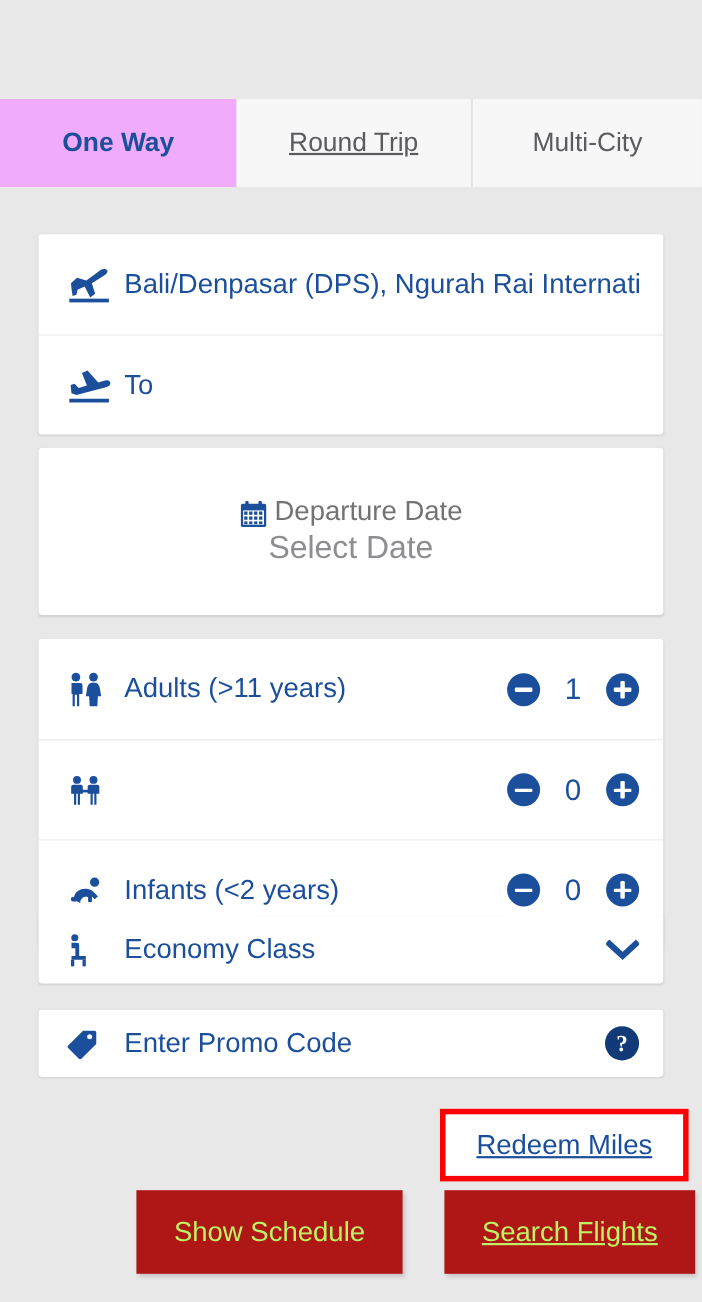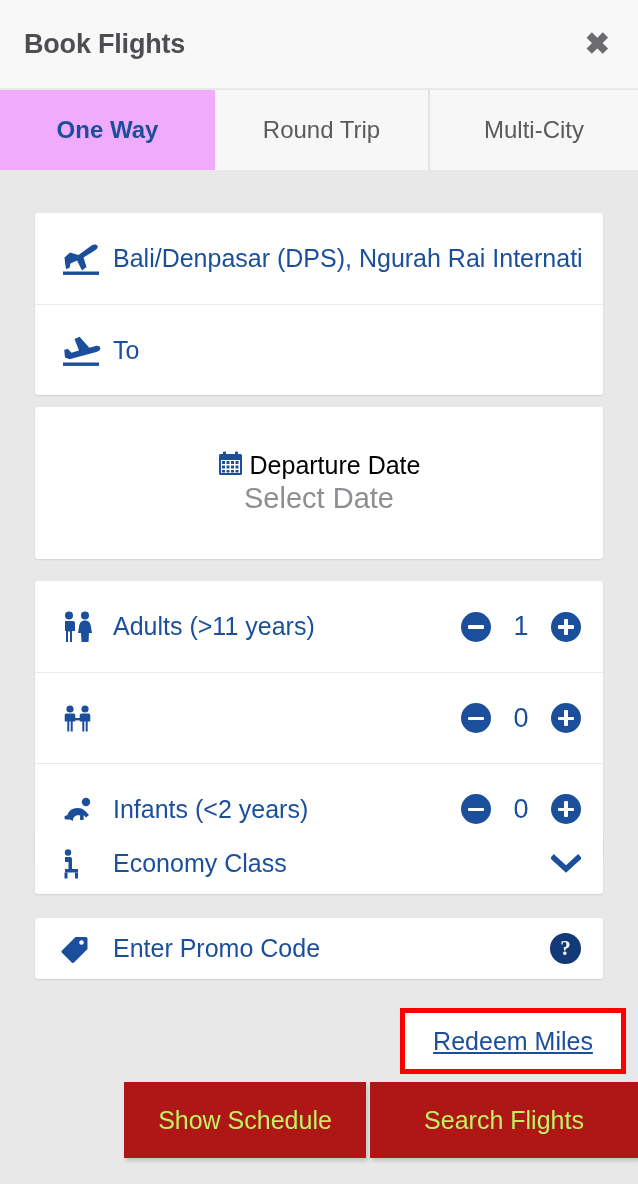--- a/index.html
+++ b/index.html
@@ -27,21 +27,21 @@
   
   .tabs { position: absolute; top: 90px; left: 0; width: 638px; height: 80px; display: flex; }
   .tab {
     height: 80px; display: flex; align-items: center; justify-content: center;
     font-size: 24px; cursor: pointer; background: #f7f7f7; color: #5a5a5f;
     border-right: 2px solid #e4e4e4;
   }
   .tab:first-child { border-right: none; }
   .tab.active { background: #f0abfc; color: #1b4f9c; font-weight: bold; }
   .tab-oneway { width: 215px; }
-  .tab-round  { width: 215px; }
+  .tab-round  { width: 215px; text-decoration: underline; }
   .tab-multi  { width: 208px; border-right: none; }
 
   
   .card {
     position: absolute; left: 35px; width: 568px;
     background: #ffffff; border-radius: 3px;
     box-shadow: 0 1px 2px rgba(0,0,0,0.10);
     overflow: hidden;
   }
   .row {
@@ -58,22 +58,22 @@
 
   
   .card-route { top: 213px; height: 182px; }
 
   
   .card-date {
     top: 407px; height: 152px;
     display: flex; flex-direction: column; align-items: center; justify-content: center;
   }
   .date-head {
-    display: flex; align-items: flex-start; gap: 7px;
-    font-size: 25px; color: #000000; margin-bottom: 2px;
+    display: flex; align-items: flex-end; gap: 7px;
+    font-size: 25px; color: #737373; margin-bottom: 2px;
   }
   .date-value { font-size: 29px; color: #8e8e92; }
 
   
   .card-pax { top: 581px; height: 278px; }
   .stepper { margin-left: auto; display: flex; align-items: center; gap: 17px; }
   .step-btn {
     width: 30px; height: 30px; border-radius: 50%;
     background: #1b4f9c; position: relative; cursor: pointer; flex: 0 0 30px;
   }
@@ -110,33 +110,29 @@
     font-size: 25px; color: #1b4f9c; text-decoration: underline; cursor: pointer;
   }
 
   
   .btn {
     position: absolute; height: 76px; background: #af1616; color: #bef264;
     font-size: 25px; display: flex; align-items: center; justify-content: center;
     cursor: pointer; box-shadow: 2px 3px 4px rgba(0,0,0,0.16);
   }
   .btn-schedule { left: 124px; top: 1082px; width: 242px; }
-  .btn-search   { left: 370px; top: 1082px; width: 268px; }
+  .btn-search   { left: 404px; top: 1082px; width: 228px; text-decoration: underline; }
 
   svg { display: block; }
 </style>
 </head>
 <body>
 
 <div id="app">
 
-  <div class="header">
-    <div class="header-title">Book Flights</div>
-    <div class="close-icon">✖</div>
-  </div>
 
   <div class="tabs">
     <div class="tab tab-oneway active">One Way</div>
     <div class="tab tab-round">Round Trip</div>
     <div class="tab tab-multi">Multi-City</div>
   </div>
 
   <div class="card card-route">
     <div class="row">
       <span class="row-icon">

